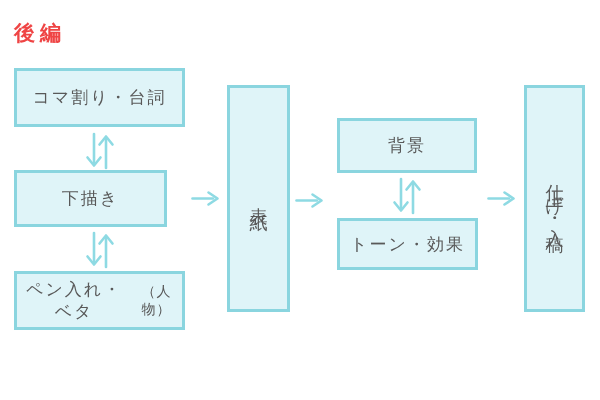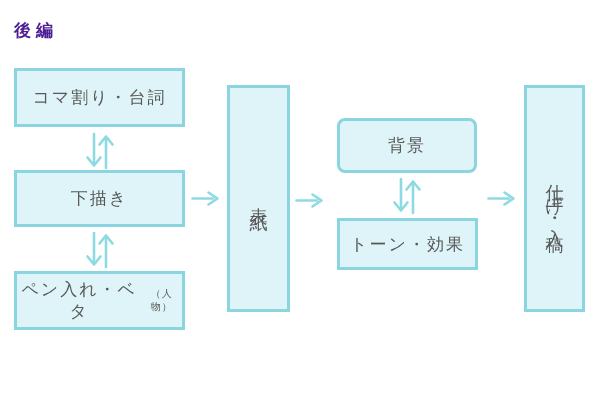--- a/index.html
+++ b/index.html
@@ -9,40 +9,40 @@
     height: 400px;
     background: #ffffff;
     font-family: "DejaVu Sans", "Liberation Sans", sans-serif;
     color: #595959;
     overflow: hidden;
   }
   .title {
     position: absolute;
     left: 14px;
     top: 19px;
-    font-size: 17px;
+    font-size: 21px;
     font-weight: 600;
     letter-spacing: 5px;
-    color: #4c1d95;
+    color: #ef4444;
   }
   .node {
     position: absolute;
     box-sizing: border-box;
     background: #dff4f8;
     border: 3px solid #8ad5df;
     display: flex;
     align-items: center;
     justify-content: center;
     font-size: 17px;
     letter-spacing: 2px;
     color: #595959;
     text-align: center;
   }
   .node.col { flex-direction: row; line-height: 1.25; }
-  .node .sub { font-size: 10px; letter-spacing: 1px; }
+  .node .sub { font-size: 14px; letter-spacing: 1px; }
   .node.vert {
     writing-mode: vertical-rl;
     text-orientation: upright;
     font-size: 18px;
     letter-spacing: 6px;
   }
   .arrow { position: absolute; line-height: 0; }
   .arrow svg { display: block; }
 </style>
 </head>
@@ -58,21 +58,21 @@
 
   <div class="arrow" style="left:84px; top:132px;">
     <svg width="32" height="38" viewBox="0 0 32 38" fill="none" stroke="#8edae3" stroke-width="2.6" stroke-linecap="round" stroke-linejoin="round">
       <path d="M10 2 V31"></path>
         <path d="M3.5 25.5 L10 33.5 L16.5 25.5"></path>
       <path d="M22 36 V7"></path>
         <path d="M15.5 12.5 L22 4.5 L28.5 12.5"></path>
     </svg>
   </div>
 
-  <div class="node" style="left:14px; top:170px; width:171px; height:57px;">
+  <div class="node" style="left:14px; top:170px; width:153px; height:57px;">
     <span>下描き</span>
   </div>
 
   <div class="arrow" style="left:84px; top:231px;">
     <svg width="32" height="38" viewBox="0 0 32 38" fill="none" stroke="#8edae3" stroke-width="2.6" stroke-linecap="round" stroke-linejoin="round">
       <path d="M10 2 V31"></path>
         <path d="M3.5 25.5 L10 33.5 L16.5 25.5"></path>
       <path d="M22 36 V7"></path>
         <path d="M15.5 12.5 L22 4.5 L28.5 12.5"></path>
     </svg>
@@ -94,21 +94,21 @@
     <span>表紙</span>
   </div>
 
   <div class="arrow" style="left:295px; top:192px;">
     <svg width="30" height="17" viewBox="0 0 30 17" fill="none" stroke="#8edae3" stroke-width="2.6" stroke-linecap="round" stroke-linejoin="round">
       <path d="M1.5 8.5 H22"></path>
         <path d="M17.5 2.5 L26.5 8.5 L17.5 14.5"></path>
     </svg>
   </div>
 
-  <div class="node" style="left:337px; top:118px; width:140px; height:55px;border-radius:8px;">
+  <div class="node" style="left:337px; top:118px; width:140px; height:55px;">
     <span>背景</span>
   </div>
 
   <div class="arrow" style="left:391px; top:177px;">
     <svg width="32" height="38" viewBox="0 0 32 38" fill="none" stroke="#8edae3" stroke-width="2.6" stroke-linecap="round" stroke-linejoin="round">
       <path d="M10 2 V31"></path>
         <path d="M3.5 25.5 L10 33.5 L16.5 25.5"></path>
       <path d="M22 36 V7"></path>
         <path d="M15.5 12.5 L22 4.5 L28.5 12.5"></path>
     </svg>

